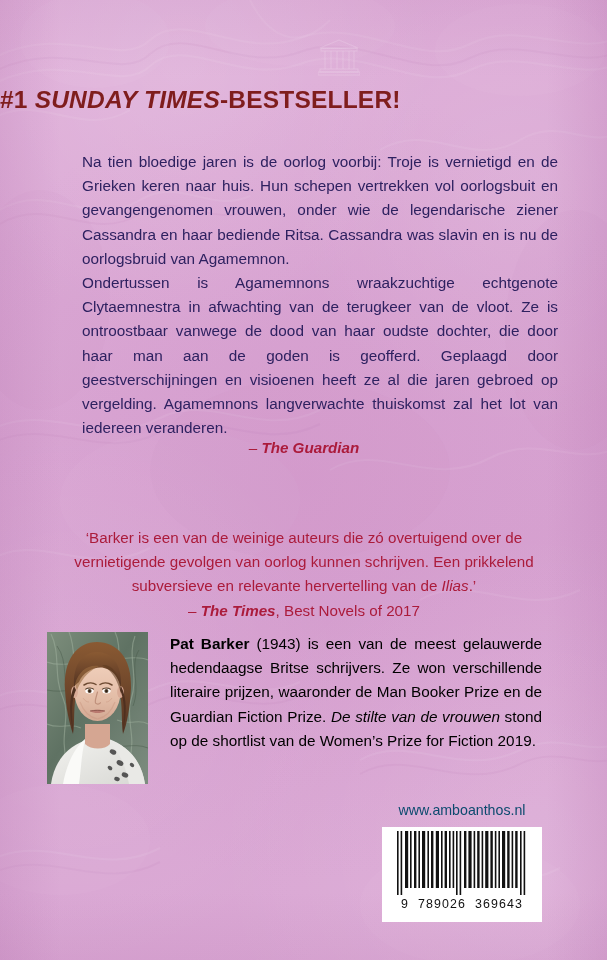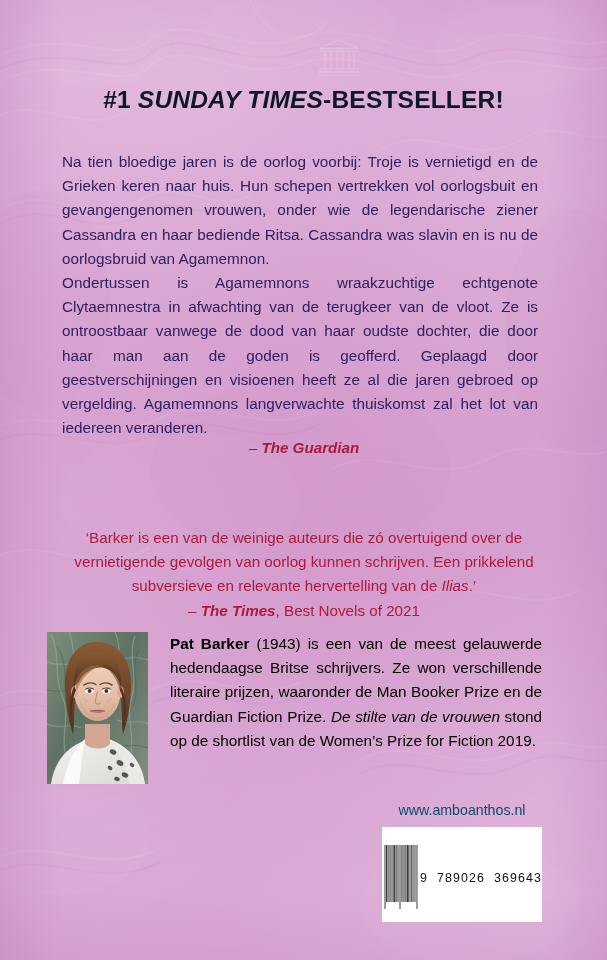--- a/index.html
+++ b/index.html
@@ -51,35 +51,34 @@
     pointer-events: none;
   }
 
   
   .content { position: absolute; inset: 0; }
 
   .headline {
     position: absolute;
     left: 0; right: 0;
     top: 86px;
-    text-align: center;
-    color: #0f172a;
+    color: #7f1d1d;
     font-size: 24.5px;
     font-weight: bold;
     letter-spacing: 0.2px;
     white-space: nowrap;
   }
   .headline .it {
     font-style: italic;
     font-weight: bold;
   }
 
   .blurb {
     position: absolute;
-    left: 62px;
+    left: 82px;
     width: 476px;
     top: 150px;
     color: #2e2160;
     font-size: 15.3px;
     line-height: 24.2px;
     text-align: justify;
     text-justify: inter-word;
   }
   .blurb p { margin: 0; }
 
@@ -138,21 +137,21 @@
     font-size: 14.2px;
   }
   .barcode-box {
     position: absolute;
     left: 382px;
     top: 827px;
     width: 160px;
     height: 95px;
     background: #ffffff;
     display: flex;
-    flex-direction: row;
+    flex-direction: column;
     align-items: center;
     justify-content: flex-start;
     box-sizing: border-box;
     padding-top: 4px;
   }
   .barcode-bars { width: 146px; height: 64px; display: block; }
   .barcode-digits {
     color: #111;
     font-size: 12.4px;
     letter-spacing: 1.1px;
@@ -243,21 +242,21 @@
       <p>Na tien bloedige jaren is de oorlog voorbij: Troje is vernietigd en de Grieken keren naar huis. Hun schepen vertrekken vol oorlogsbuit en gevangengenomen vrouwen, onder wie de legendarische ziener Cassandra en haar bediende Ritsa. Cassandra was slavin en is nu de oorlogsbruid van Agamemnon.</p>
       <p>Ondertussen is Agamemnons wraakzuchtige echtgenote Clytaemnestra in afwachting van de terugkeer van de vloot. Ze is ontroostbaar vanwege de dood van haar oudste dochter, die door haar man aan de goden is geofferd. Geplaagd door geestverschijningen en visioenen heeft ze al die jaren gebroed op vergelding. Agamemnons langverwachte thuiskomst zal het lot van iedereen veranderen.</p>
     </div>
 
     <div class="quote quote-1">
       <span class="srcline"><span>– </span><span class="src">The Guardian</span></span>
     </div>
 
     <div class="quote quote-2">
       <span>‘Barker is een van de weinige auteurs die zó overtuigend over de vernietigende gevolgen van oorlog kunnen schrijven. Een prikkelend subversieve en relevante hervertelling van de </span><span class="ital">Ilias</span><span>.’</span>
-      <span class="srcline"><span>– </span><span class="src">The Times</span><span>, Best Novels of 2021</span></span>
+      <span class="srcline"><span>– </span><span class="src">The Times</span><span>, Best Novels of 2017</span></span>
     </div>
 
     <div class="author-photo">
       <svg width="101" height="152" viewBox="0 0 101 152">
         <defs>
           <linearGradient id="bgFoliage" x1="0" y1="0" x2="1" y2="1">
             <stop offset="0%" stop-color="#7d8e7c"></stop>
             <stop offset="45%" stop-color="#5f7263"></stop>
             <stop offset="100%" stop-color="#7e8d80"></stop>
           </linearGradient>

